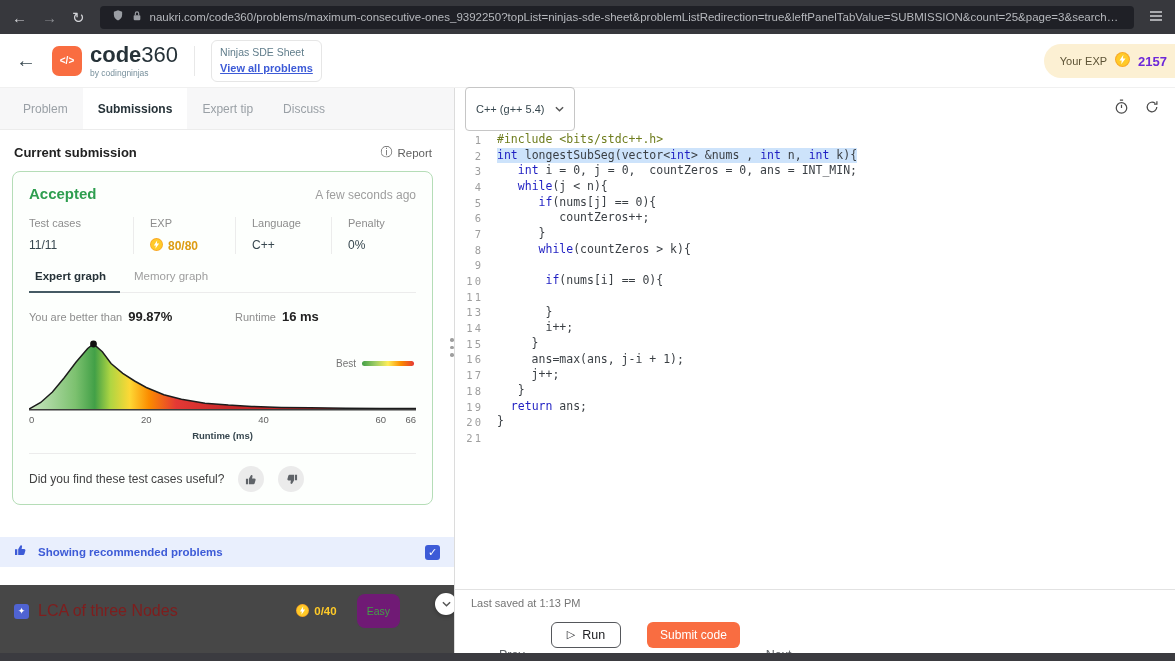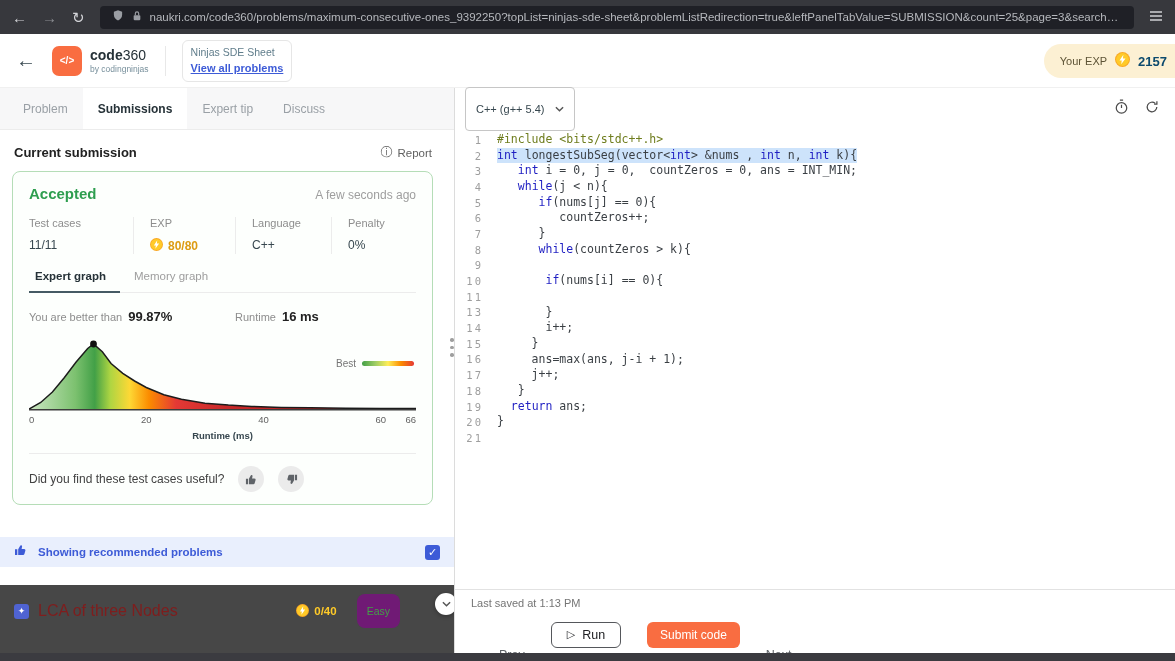--- a/index.html
+++ b/index.html
@@ -18,33 +18,33 @@
               text-overflow: ellipsis; }
 
   
   .app-header { height: 54px; display: flex; align-items: center; gap: 16px;
                 padding-left: 16px; background: #fff; position: relative;
                 border-bottom: 1px solid #f0f0f0; }
   .hdr-back { font-size: 20px; color: #37474f; }
   .logo { display: flex; align-items: center; gap: 8px; }
   .logo-sq { width: 30px; height: 30px; border-radius: 7px; background: #f96d41; color: #fff;
              display: flex; align-items: center; justify-content: center; font-size: 10px; font-weight: bold; }
-  .logo-l1 { font-size: 14px; color: #263238; line-height: 1; }
+  .logo-l1 { font-size: 22px; color: #263238; line-height: 1; }
   .logo-l1 b { font-weight: bold; }
   .logo-l2 { font-size: 8.5px; color: #78909c; margin-top: 2px; }
   .vdiv { width: 1px; height: 30px; background: #e8e8e8; }
   .sheet-box { border: 1px solid #e6e6e6; border-radius: 6px; padding: 5px 8px; }
   .sheet-name { font-size: 10.5px; color: #607d8b; }
   .sheet-link { font-size: 11px; color: #3d5bd7; text-decoration: underline; font-weight: bold;
                 margin-top: 2px; display: inline-block; cursor: pointer; }
   .exp-pill { position: absolute; right: 0; top: 10px; height: 34px; background: #fcf0d3;
               border-radius: 17px 0 0 17px; display: flex; align-items: center; gap: 8px;
               padding: 0 8px 0 16px; }
   .exp-label { font-size: 11px; color: #5d5335; }
-  .exp-value { font-size: 13px; font-weight: bold; color: #0c4a6e; }
+  .exp-value { font-size: 13px; font-weight: bold; color: #6d28d9; }
 
   
   .content { position: relative; display: flex; height: 565px; }
   .left-panel { width: 455px; flex: none; border-right: 1px solid #dcdcdc;
                 display: flex; flex-direction: column; background: #fff; }
   .left-tabs { height: 42px; background: #f7f7f8; border-bottom: 1px solid #ececec;
                display: flex; padding-left: 8px; flex: none; }
   .tab { padding: 0 15px; display: flex; align-items: center; font-size: 12px;
          color: #9aa0a6; cursor: pointer; }
   .tab.active { background: #fff; color: #263238; font-weight: bold; }

